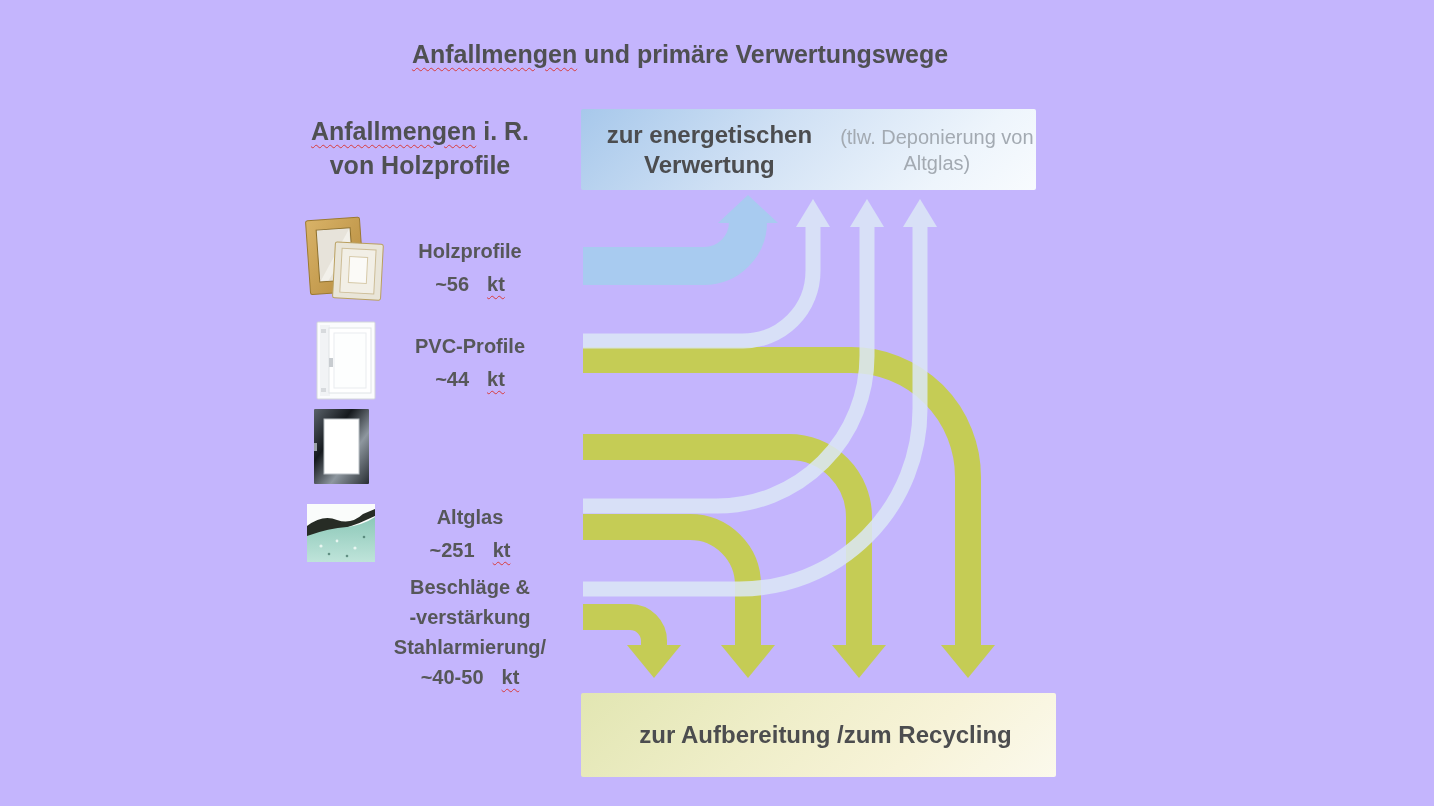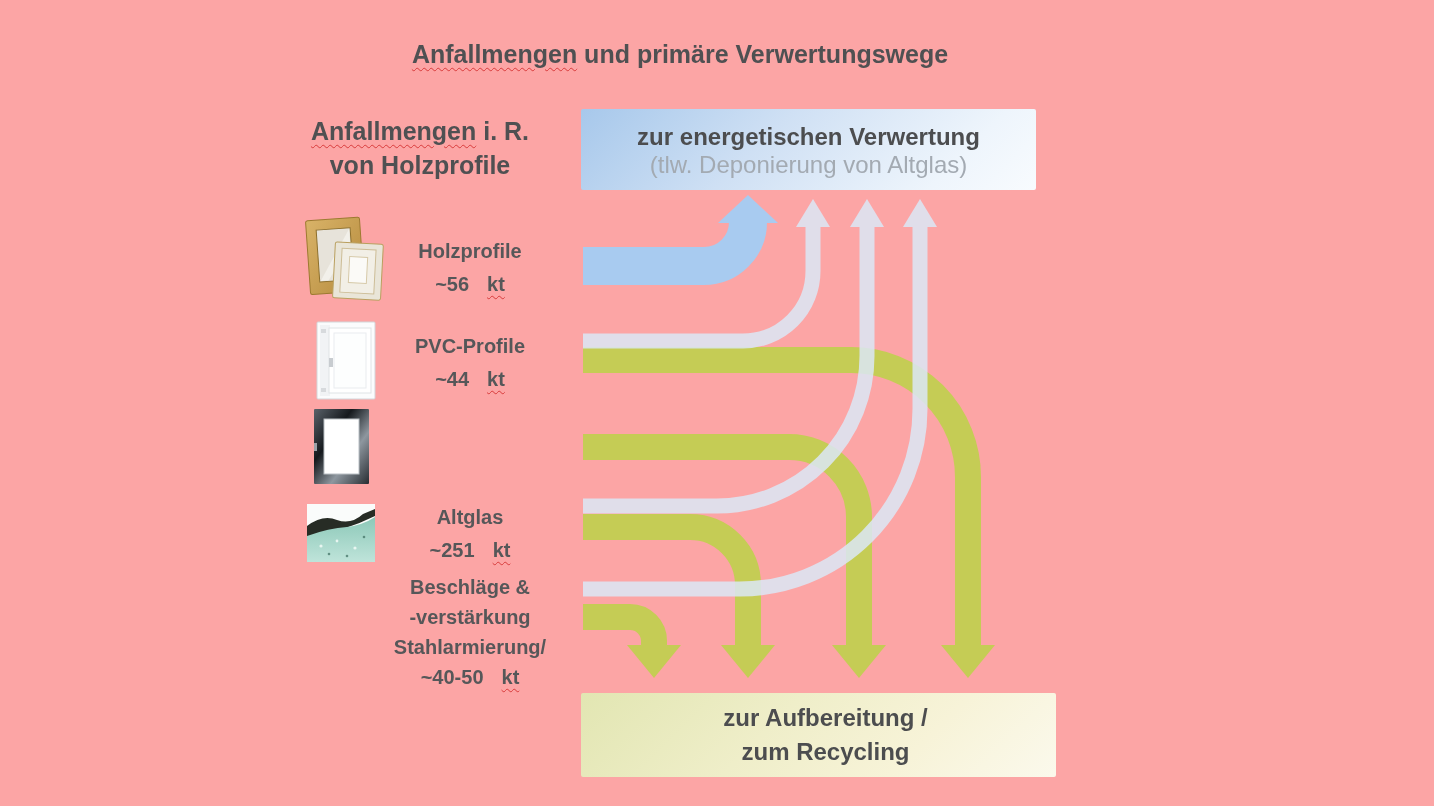--- a/index.html
+++ b/index.html
@@ -1,17 +1,17 @@
 <!DOCTYPE html>
 <html><head>
 <meta charset="utf-8">
 <style>
   html,body{margin:0;padding:0;background:#ffffff;}
   .canvas{
-    position:relative;width:1434px;height:806px;background:#fca5a5;overflow:hidden;
+    position:relative;width:1434px;height:806px;background:#c4b5fd;overflow:hidden;
     font-family:"Liberation Sans", sans-serif;color:#545557;
   }
   .title{
     position:absolute;left:360px;top:40px;width:640px;text-align:center;
     font-size:25px;font-weight:bold;color:#4f5052;
   }
   .sq{
     text-decoration-line:underline;text-decoration-style:wavy;
     text-decoration-color:#d83b3b;text-decoration-thickness:1px;
     text-underline-offset:4px;
@@ -21,29 +21,29 @@
     font-size:25px;font-weight:bold;color:#4f5052;line-height:34px;
   }
   .row-label{
     position:absolute;left:355px;width:230px;text-align:center;
     font-size:20px;line-height:33px;color:#565759;font-weight:bold;
   }
   .row-label.multiline{line-height:30px;}
   .unit{margin-left:18px;}
   .material-img{position:absolute;}
   .dest-box{
-    position:absolute;left:581px;border-radius:2px;display:flex;flex-direction:column;
+    position:absolute;left:581px;border-radius:2px;display:flex;
     align-items:center;justify-content:center;text-align:center;
   }
   .energy-box{
     top:109px;width:455px;height:81px;
     background:linear-gradient(135deg,#a7c8eb 0%,#cfe0f4 40%,#eef5fc 80%,#f8fbfe 100%);
   }
   .energy-title{font-size:24px;font-weight:bold;color:#4c4d4f;line-height:30px;}
-  .energy-subtitle{font-size:24px;color:#a3aab2;line-height:26px;}
+  .energy-subtitle{font-size:20px;color:#a3aab2;line-height:26px;}
   .recycling-box{
     top:693px;width:461px;height:84px;
     background:linear-gradient(135deg,#e2e6b2 0%,#efeec9 40%,#f7f3d8 70%,#fbf9ec 100%);
     padding-left:14px;
   }
   .recycling-title{font-size:24px;font-weight:bold;color:#4c4d4f;line-height:34px;}
   .flows-svg{position:absolute;left:0;top:0;}
 </style>
 </head>
 <body>

